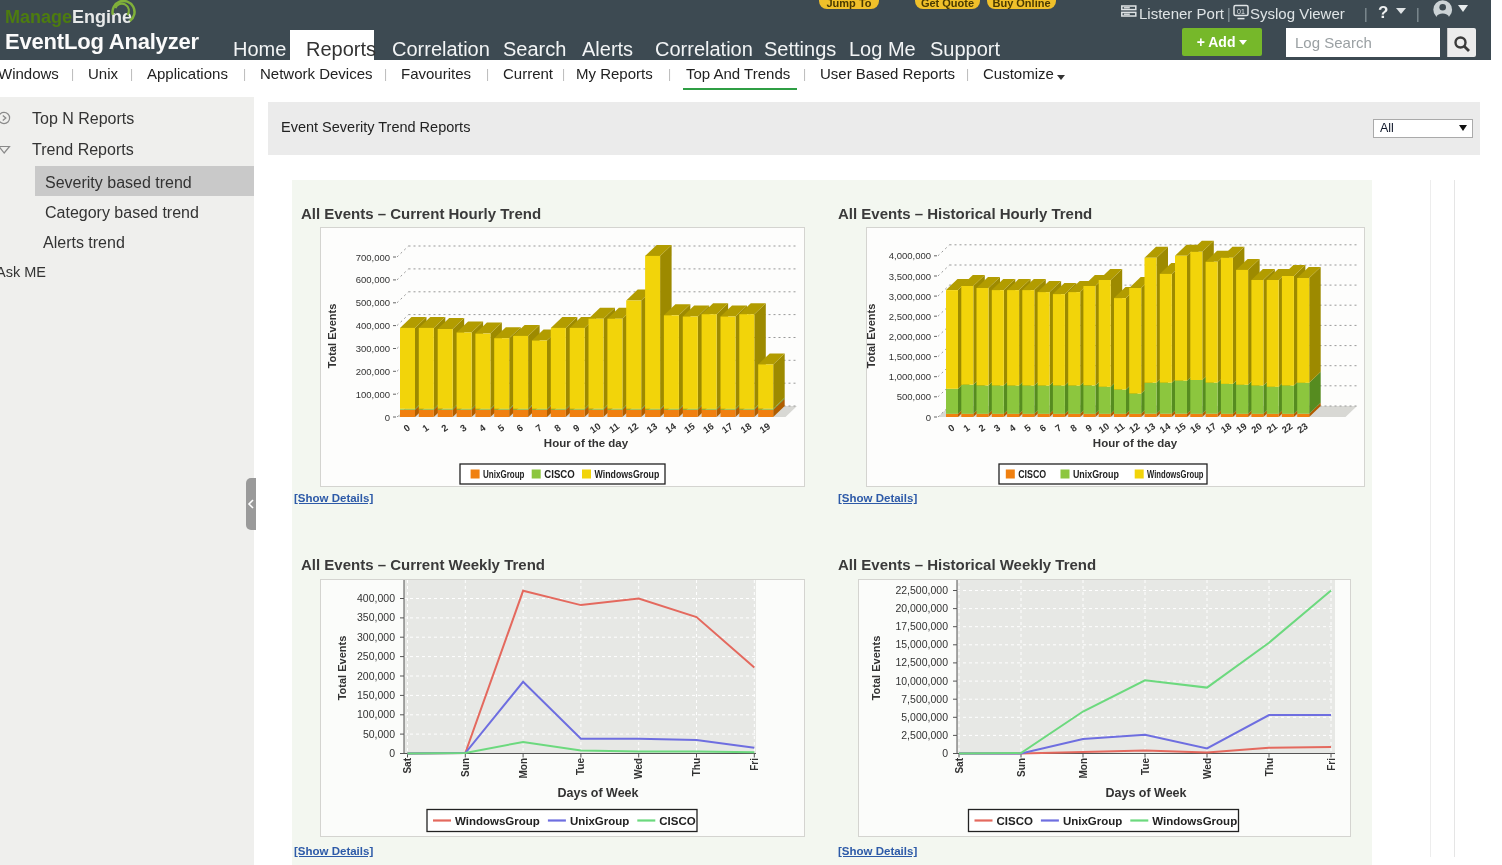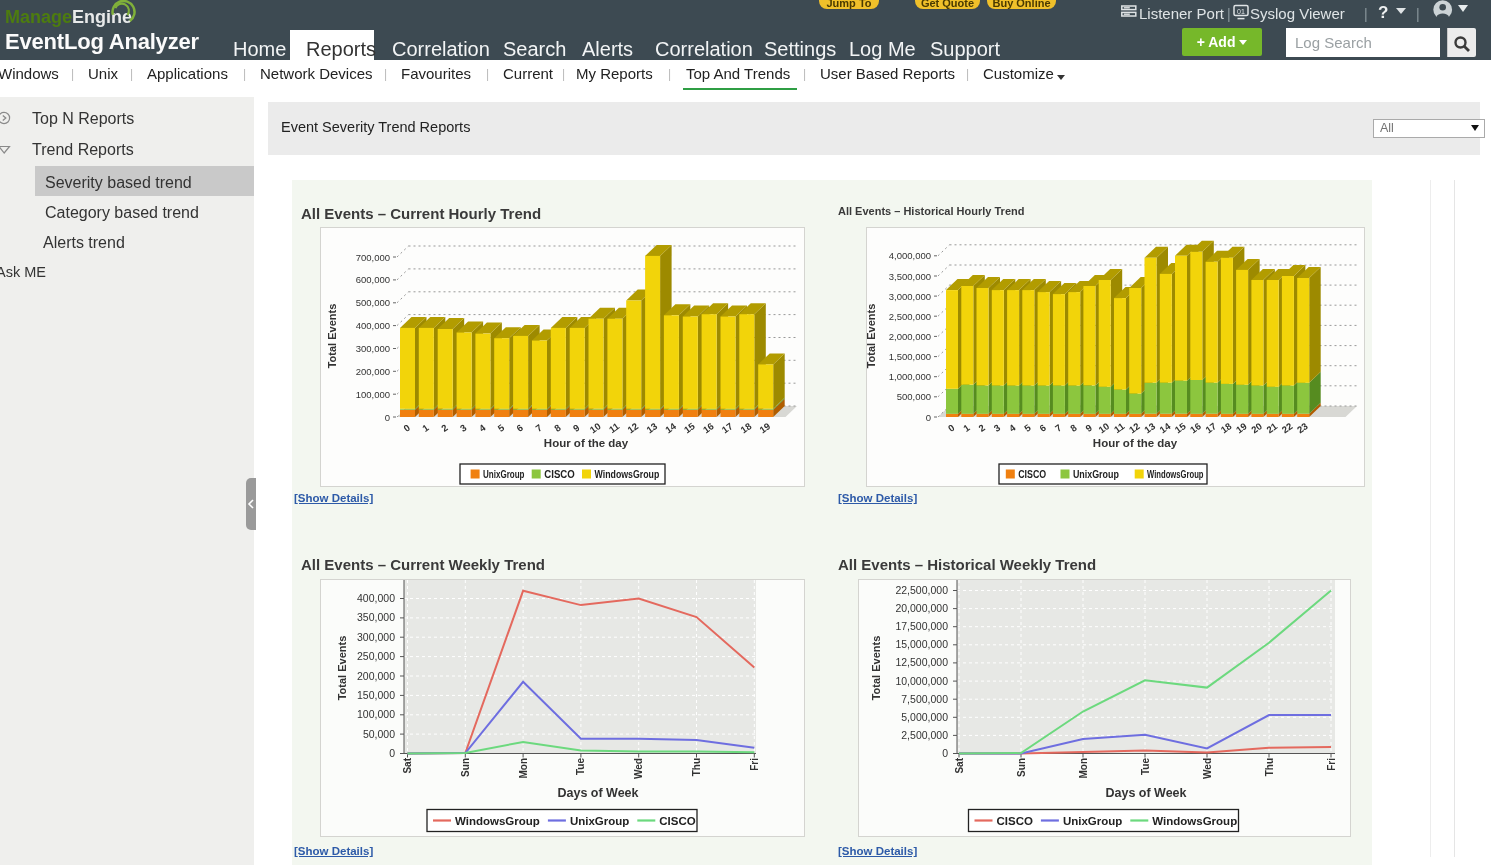--- a/index.html
+++ b/index.html
@@ -115,29 +115,29 @@
   <span class="sb" style="left:43px;top:137px">Alerts trend</span>
   <span class="sb" style="left:-4px;top:167px;font-size:14.5px">Ask ME</span>
   <div class="abs" style="left:246px;top:381px;width:10px;height:52px;background:#9a9a9a;border-radius:5px 0 0 5px"></div>
   <svg width="8" height="10" style="position:absolute;left:247px;top:402px">
       <path d="M6 1 L2 5 L6 9" fill="none" stroke="#fff" stroke-width="1.6"></path>
     </svg>
 </div>
 
 <div class="abs" style="left:268px;top:102px;width:1212px;height:53px;background:#ebebeb"></div>
 <div class="abs" style="left:281px;top:119px;font-size:14.5px;color:#222">Event Severity Trend Reports</div>
-<div class="abs" style="left:1373px;top:119px;width:112px;height:19px;background:#fff;border:1px solid #aaa;font-size:12.5px;color:#737373;line-height:17px;padding-left:6px">All<span style="position:absolute;right:5px;top:5px;width:0;height:0;border-left:4px solid transparent;border-right:4px solid transparent;border-top:6px solid #111"></span></div>
+<div class="abs" style="left:1373px;top:119px;width:100px;height:19px;background:#fff;border:1px solid #aaa;font-size:12.5px;color:#0f172a;line-height:17px;padding-left:6px">All<span style="position:absolute;right:5px;top:5px;width:0;height:0;border-left:4px solid transparent;border-right:4px solid transparent;border-top:6px solid #111"></span></div>
 
 <div class="abs" style="left:1430px;top:180px;width:1px;height:677px;background:#ededed"></div>
 <div class="abs" style="left:1454px;top:180px;width:1px;height:677px;background:#e5e5e5"></div>
 
 <div class="abs" style="left:292px;top:180px;width:1080px;height:685px;background:#f3f7f0"></div>
 
 <div class="abs" style="left:301px;top:205px;font-size:15px;font-weight:bold;color:#3a3a3a">All Events – Current Hourly Trend</div>
-<div class="abs" style="left:838px;top:205px;font-size:11px;font-weight:bold;color:#3a3a3a">All Events – Historical Hourly Trend</div>
+<div class="abs" style="left:838px;top:205px;font-size:15px;font-weight:bold;color:#3a3a3a">All Events – Historical Hourly Trend</div>
 <div class="abs" style="left:301px;top:556px;font-size:15px;font-weight:bold;color:#3a3a3a">All Events – Current Weekly Trend</div>
 <div class="abs" style="left:838px;top:556px;font-size:15px;font-weight:bold;color:#3a3a3a">All Events – Historical Weekly Trend</div>
 <svg style="position:absolute;left:320px;top:227px" width="485" height="260" viewBox="0 0 485 260">
     <rect x="0.5" y="0.5" width="484" height="259" fill="#fdfdfc" stroke="#d4d4d0"></rect>
     <polygon points="77,190.0 88.5,179.0 477,179.0 465.5,190.0" fill="#d8d8d4"></polygon>
     <line x1="88.5" y1="179.0" x2="477" y2="179.0" stroke="#999" stroke-width="1" stroke-dasharray="2,3"></line>
     <line x1="77" y1="190.0" x2="88.5" y2="179.0" stroke="#999" stroke-width="1" stroke-dasharray="2,3"></line>
     <line x1="73" y1="190.0" x2="76" y2="190.0" stroke="#666"></line>
     <text x="70" y="193.5" text-anchor="end" font-size="9.5" fill="#333">0</text>
     <line x1="88.5" y1="156.2" x2="477" y2="156.2" stroke="#999" stroke-width="1" stroke-dasharray="2,3"></line>

